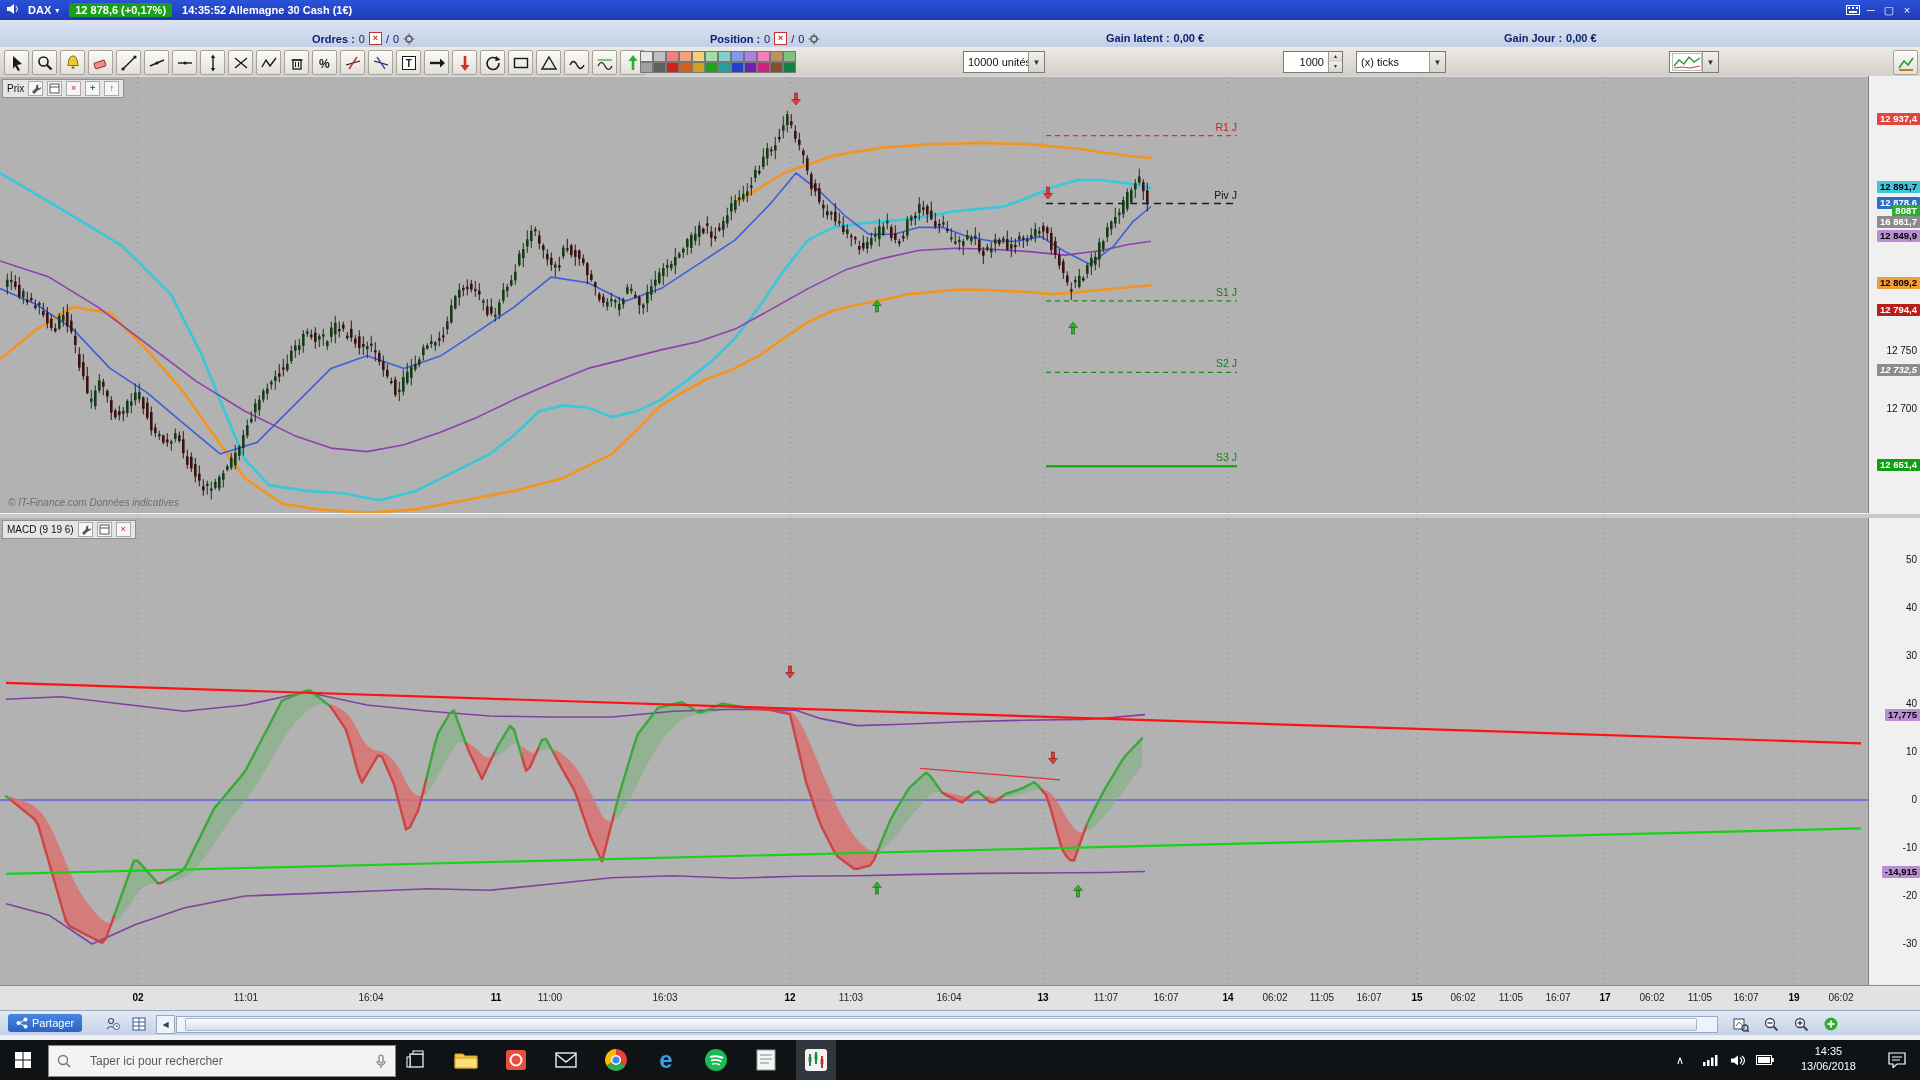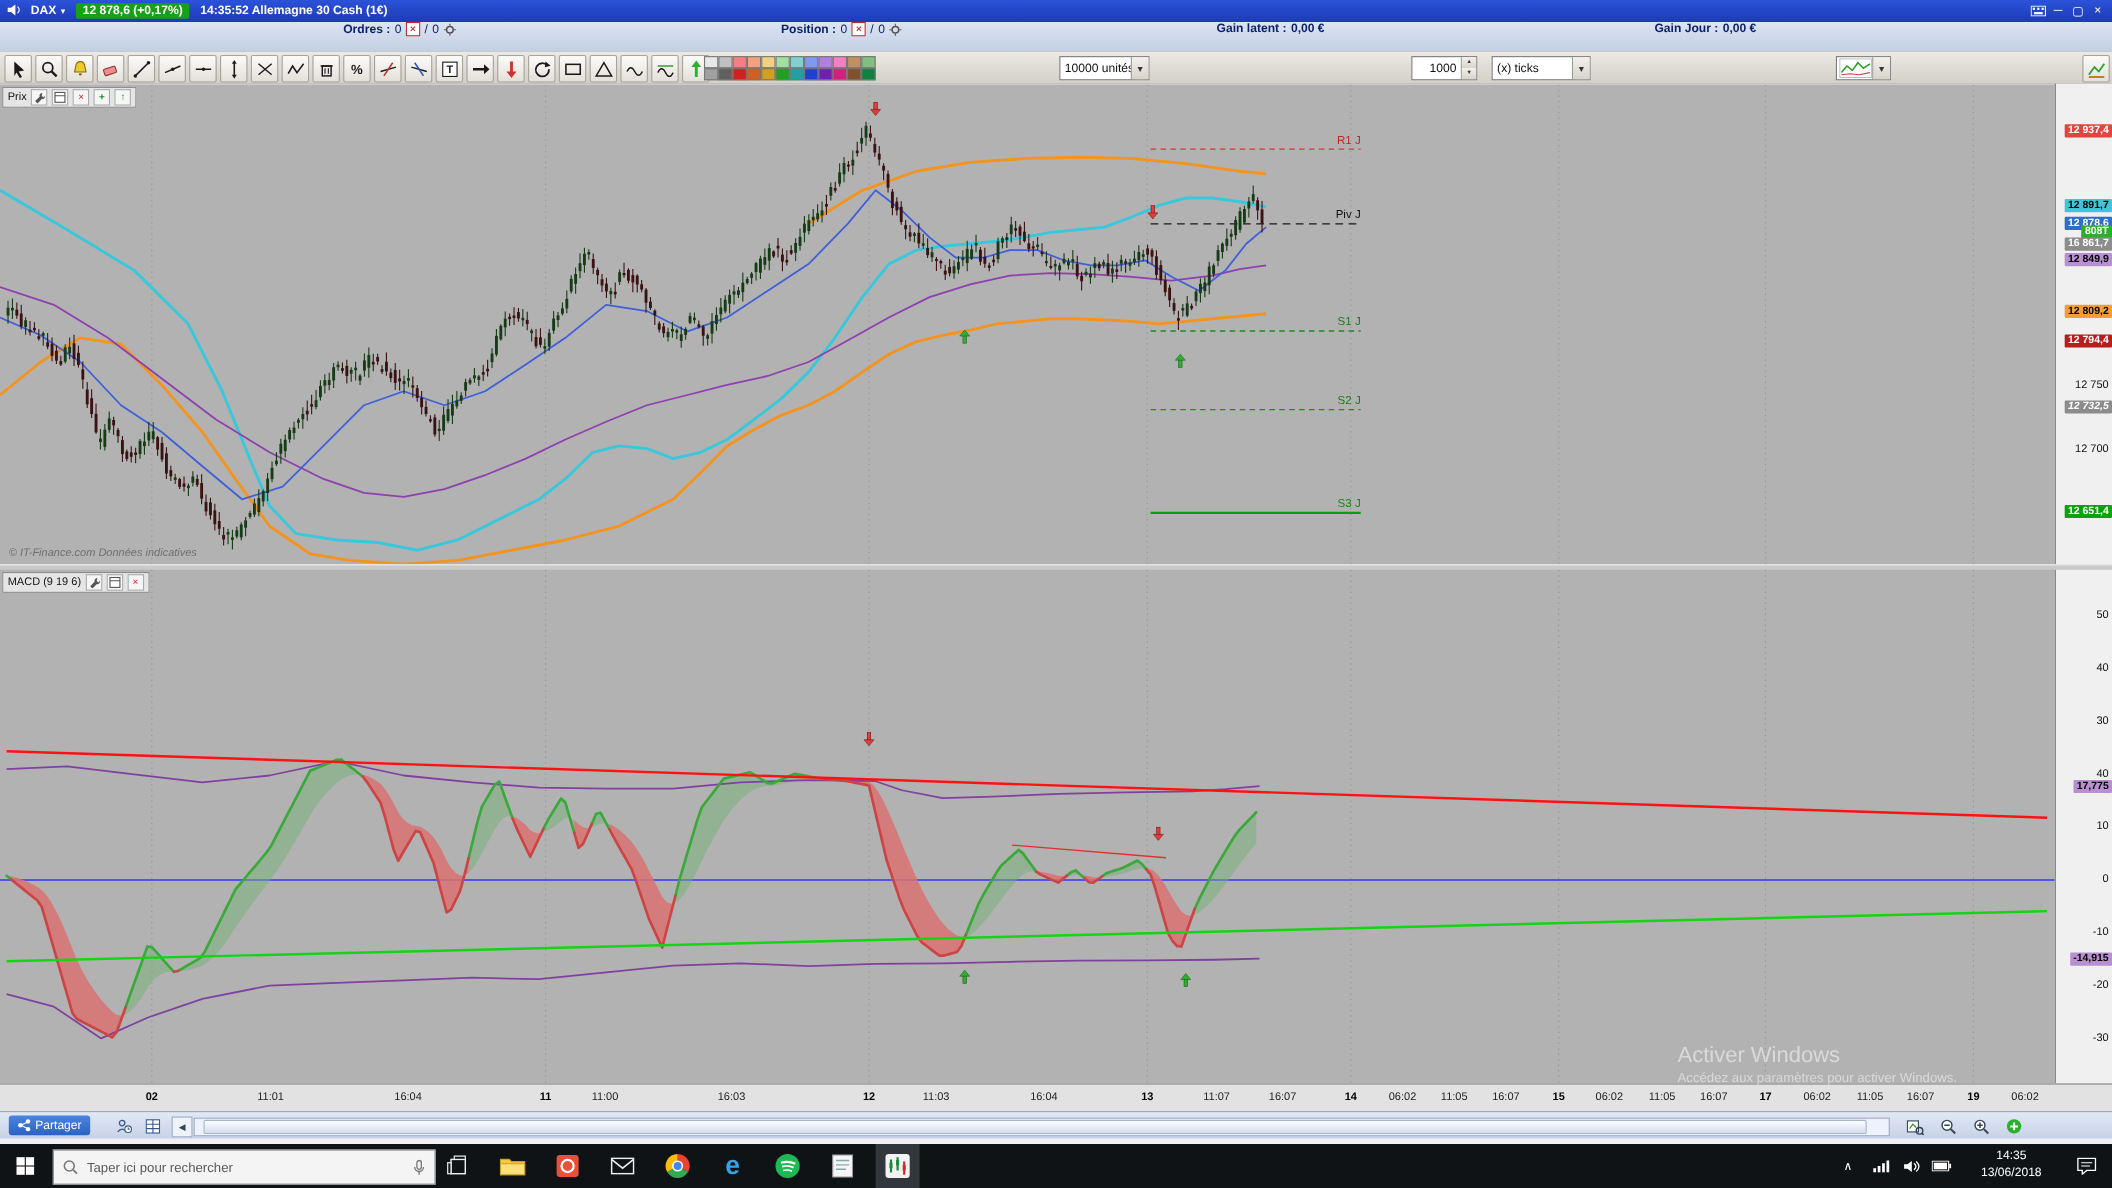--- a/index.html
+++ b/index.html
@@ -9,21 +9,21 @@
   
   #titlebar{position:absolute;left:0;top:0;width:1920px;height:20px;background:linear-gradient(#2b52d8,#1d3ab8);
     color:#fff;font-size:11px;display:flex;align-items:center;}
   #titlebar .badge{background:#18a018;color:#fff;padding:1px 6px;border-radius:2px;font-weight:bold;}
   .winbtn{width:18px;height:16px;display:flex;align-items:center;justify-content:center;color:#fff;font-size:11px;}
 
   
   #statusbar{position:absolute;left:0;top:20px;width:1920px;height:27px;
     background:linear-gradient(#dde4f2,#c2cfe4);border-bottom:1px solid #98a6c4;
     font-size:11px;color:#0a1f6e;}
-  .sb-group{position:absolute;top:0;display:flex;align-items:center;gap:4px;}
+  .sb-group{position:absolute;top:12px;display:flex;align-items:center;gap:4px;}
   .sb-label{font-weight:bold;}
   .mini-red-x{display:inline-flex;width:11px;height:11px;background:#fff;border:1px solid #c03030;
     color:#c03030;font-size:9px;line-height:9px;align-items:center;justify-content:center;font-weight:bold;}
 
   
   #toolbar{position:absolute;left:0;top:47px;width:1920px;height:29px;
     background:linear-gradient(#eceae4,#d2cfc6);border-bottom:1px solid #9a9a9a;}
   #tools{position:absolute;left:4px;top:3px;display:flex;gap:3px;}
   .tool{width:23px;height:23px;background:linear-gradient(#fbfbf9,#e3e0d8);border:1px solid #a8a49a;
     border-radius:2px;display:flex;align-items:center;justify-content:center;}
@@ -65,21 +65,21 @@
   .bb-icon{position:absolute;top:4px;width:17px;height:17px;display:flex;align-items:center;justify-content:center;}
   #hscroll{position:absolute;left:176px;top:5px;width:1540px;height:15px;background:#eef2fa;border:1px solid #9aa8c0;}
   #hthumb{position:absolute;left:8px;top:1px;height:11px;width:1510px;background:linear-gradient(#fdfdff,#d4deee);border:1px solid #a8b6cc;border-radius:2px;}
 
   #gapstrip{position:absolute;left:0;top:1035px;width:1920px;height:5px;background:#eef0f4;}
 
   
   #taskbar{position:absolute;left:0;top:1040px;width:1920px;height:40px;background:#101316;display:block;}
   .tb-btn{position:absolute;top:0;height:40px;display:flex;align-items:center;justify-content:center;}
   #tb-search{position:absolute;left:48px;top:5px;width:330px;height:30px;background:#f4f4f4;border:1px solid #888;
-    display:flex;align-items:center;gap:8px;padding:0 8px;font-size:12px;color:#5a5a5a;}
+    display:flex;align-items:center;gap:19px;padding:0 8px;font-size:12px;color:#5a5a5a;}
   .app{width:40px;}
   .app.active{background:#31373d;border-bottom:2px solid #76b9ed;}
   #tb-clock{position:absolute;right:64px;top:4px;text-align:center;color:#fff;font-size:11px;line-height:15px;}
 
   
   #winwm{position:absolute;left:1525px;top:948px;color:rgba(250,250,250,.55);z-index:6;}
   #winwm .l1{font-size:20px;}
   #winwm .l2{font-size:12px;margin-top:2px;}
 </style>
 </head>
@@ -1156,24 +1156,20 @@
       <svg width="16" height="16">
           <circle cx="8" cy="8" r="6.5" fill="#2daf2d"></circle>
           <line x1="4.5" y1="8" x2="11.5" y2="8" stroke="#fff" stroke-width="1.8"></line>
           <line x1="8" y1="4.5" x2="8" y2="11.5" stroke="#fff" stroke-width="1.8"></line>
         </svg>
     </span>
   </div>
 
   <div id="gapstrip"></div>
 
-  <div id="winwm">
-    <div class="l1">Activer Windows</div>
-    <div class="l2">Accédez aux paramètres pour activer Windows.</div>
-  </div>
 
   <div id="taskbar">
     <span class="tb-btn" style="left:0;width:46px">
       <svg width="18" height="18">
           <rect x="1" y="1" width="7.5" height="7.5" fill="#fff"></rect>
           <rect x="9.5" y="1" width="7.5" height="7.5" fill="#fff"></rect>
           <rect x="1" y="9.5" width="7.5" height="7.5" fill="#fff"></rect>
           <rect x="9.5" y="9.5" width="7.5" height="7.5" fill="#fff"></rect>
         </svg>
     </span>

